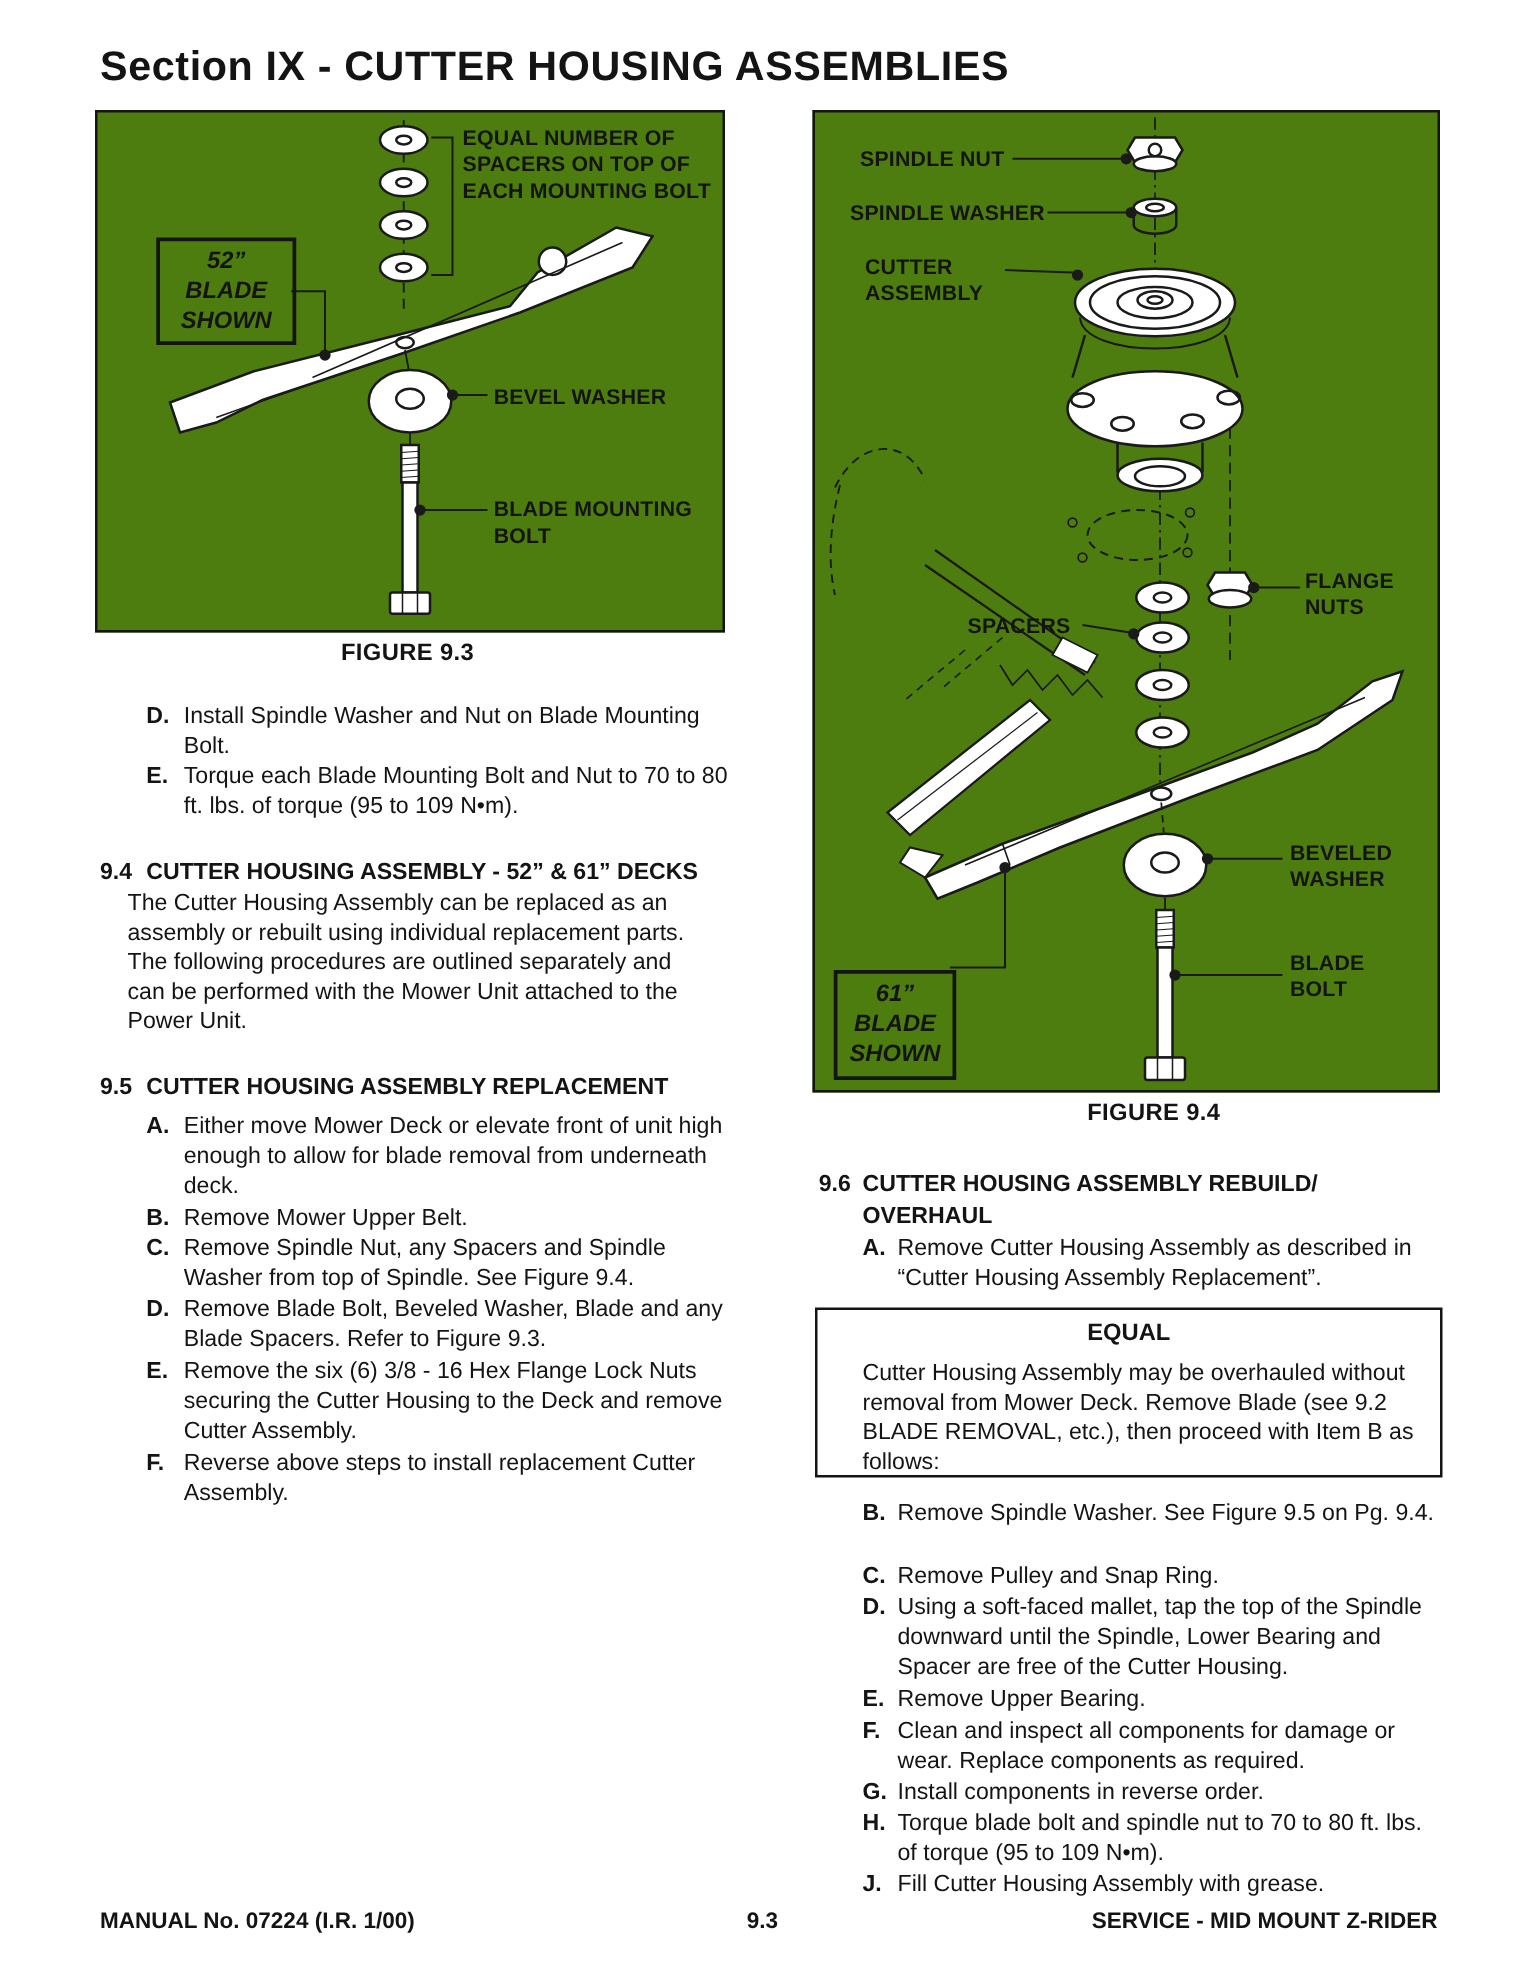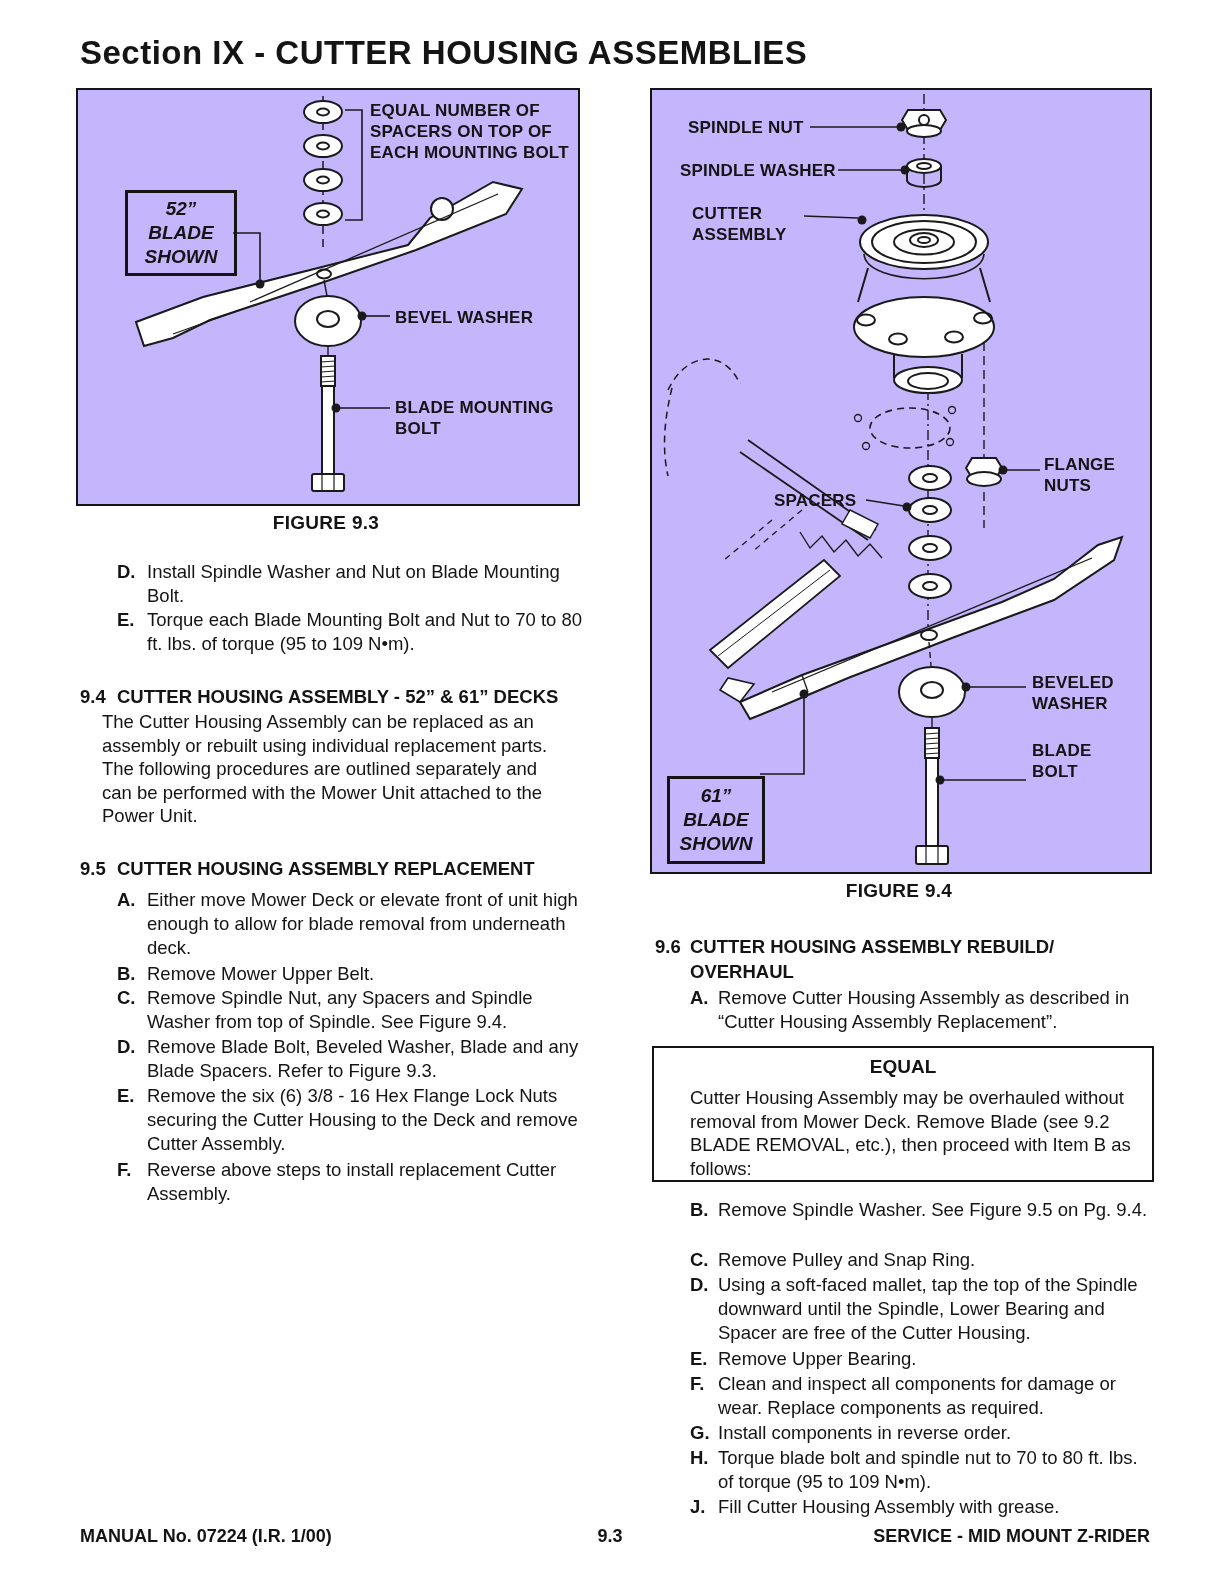--- a/index.html
+++ b/index.html
@@ -1,19 +1,19 @@
 <!DOCTYPE html>
 <html><head>
 <meta charset="utf-8">
 <style>
   html,body{margin:0;padding:0;background:#e8e8e8;}
   #page{position:relative;width:1227px;height:1588px;background:#ffffff;
         font-family:"Liberation Sans",sans-serif;color:#141414;overflow:hidden;}
   .title{position:absolute;left:80px;top:34px;font-size:33px;font-weight:700;letter-spacing:.5px;}
-  .figbox{position:absolute;border:2px solid #141414;background:#c4b5fd;}
+  .figbox{position:absolute;border:2px solid #141414;background:#4d7c0f;}
   .fig-caption{position:absolute;font-weight:700;font-size:19px;text-align:center;letter-spacing:.3px;}
   .fig-label{position:absolute;font-weight:700;font-size:17px;line-height:21px;letter-spacing:.2px;}
   .blade-box{position:absolute;border:3px solid #141414;display:flex;align-items:center;justify-content:center;
              text-align:center;font-weight:700;font-size:19px;line-height:24px;font-style:italic;}
   .blade-box span{display:block;width:78px;}
   .sec{position:absolute;display:flex;font-weight:700;font-size:18.5px;line-height:25px;}
   .sec .num{flex:none;}
   .para{position:absolute;font-size:18.5px;line-height:23.6px;}
   .li{position:absolute;display:flex;font-size:18.5px;line-height:24.2px;}
   .li .k{font-weight:700;flex:none;width:30px;}
@@ -256,23 +256,23 @@
     </svg>
     <div class="fig-label" style="left:36px;top:27px;width:130px;">SPINDLE NUT</div>
     <div class="fig-label" style="left:28px;top:70px;width:165px;">SPINDLE WASHER</div>
     <div class="fig-label" style="left:40px;top:113px;width:110px;">CUTTER ASSEMBLY</div>
     <div class="fig-label" style="left:392px;top:364px;width:90px;">FLANGE NUTS</div>
     <div class="fig-label" style="left:122px;top:400px;width:95px;">SPACERS</div>
     <div class="blade-box" style="left:15px;top:642px;width:92px;height:82px;margin-top:44px;">
       <span>61” BLADE SHOWN</span>
     </div>
     <div class="fig-label" style="left:380px;top:582px;width:100px;">BEVELED WASHER</div>
-    <div class="fig-label" style="left:380px;top:650px;width:80px;">BLADE BOLT</div>
-  </div>
-  <div class="fig-caption" style="left:650px;top:880px;width:498px;">FIGURE 9.4</div>
+    <div class="fig-label" style="left:380px;top:670px;width:80px;">BLADE BOLT</div>
+  </div>
+  <div class="fig-caption" style="left:674px;top:880px;width:498px;">FIGURE 9.4</div>
 
   <div class="sec" style="left:655px;top:934px;width:420px;">
     <span class="num" style="width:35px;">9.6</span>
     <span style="width:370px;">CUTTER HOUSING ASSEMBLY REBUILD/ OVERHAUL</span>
   </div>
   <div class="li" style="left:690px;top:986px;width:462px;">
     <span class="k" style="width:28px;">A.</span>
     <div class="t">Remove Cutter Housing Assembly as described in “Cutter Housing Assembly Replacement”.</div>
   </div>
 

